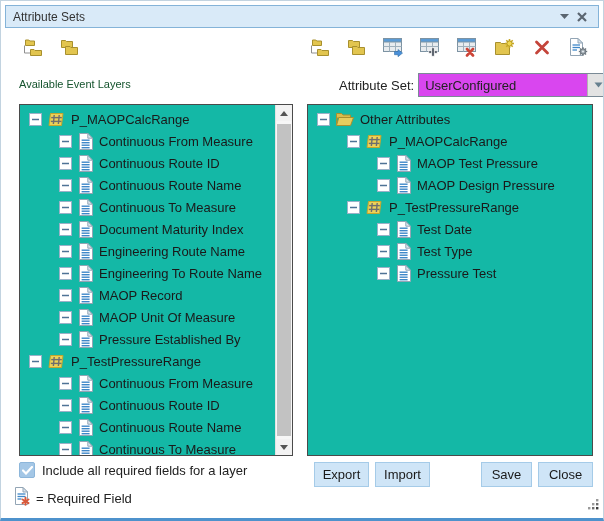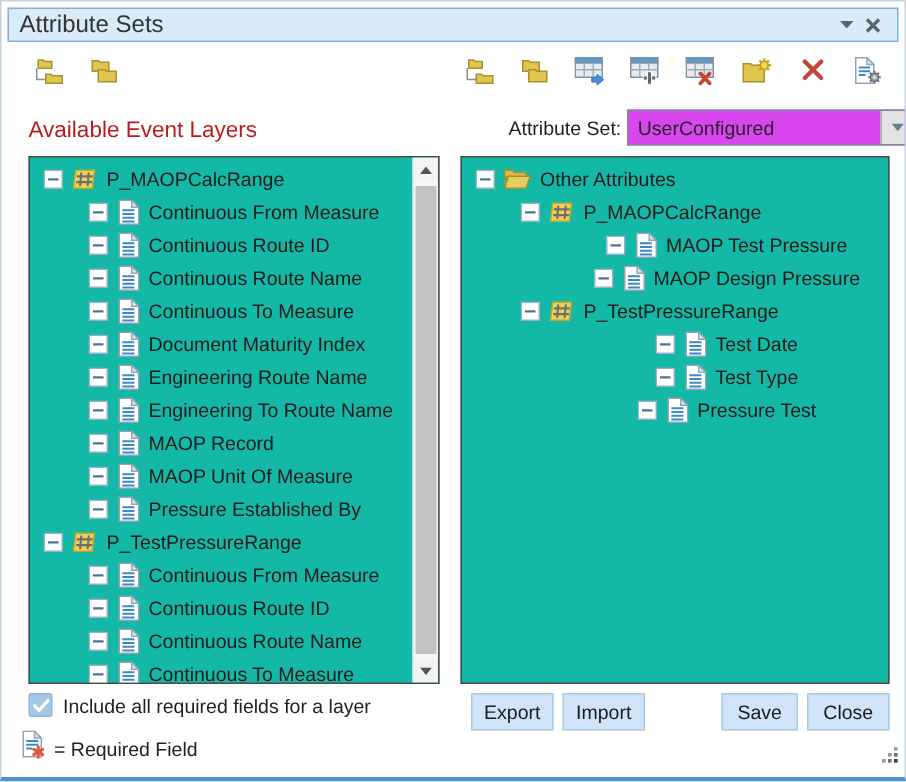--- a/index.html
+++ b/index.html
@@ -16,56 +16,56 @@
   }
 
   
   .titlebar {
     position: absolute; left: 4px; top: 4px; right: 4px; height: 23px;
     background: #d9eaf8;
     border: 1px solid #84b3d8;
     display: flex; align-items: center;
     padding: 0 7px;
   }
-  .titlebar .title { font-size: 16px; color: #333; flex: 1; }
+  .titlebar .title { font-size: 12px; color: #333; flex: 1; }
   .tb-ctrl { display:flex; align-items:center; cursor: default; }
   .tb-ctrl .ctrl { display:flex; align-items:center; justify-content:center; width:18px; height:18px; }
 
   
   .toolbar {
     position: absolute; top: 35px; left: 0; right: 0; height: 26px;
     display: flex; justify-content: space-between;
     padding: 0 13px 0 20px;
   }
   .tb-group { display: flex; align-items: center; gap: 14px; }
   .tb-btn { width: 23px; height: 23px; display:flex; align-items:center; justify-content:center; }
 
   
   .labels-row { position: absolute; top: 71px; left: 0; right: 0; height: 26px; }
-  .avail-label { position:absolute; left: 18px; top: 6px; font-size: 15px; color: #b91c1c; }
+  .avail-label { position:absolute; left: 18px; top: 6px; font-size: 11px; color: #14532d; }
   .attr-set { position: absolute; left: 310px; top: 1px; display: flex; align-items: center; margin-left: 28px; }
   .attr-set-label { font-size: 13px; color: #222; margin-right: 4px; white-space: nowrap; }
   .combo {
     width: 192px; height: 24px;
     border: 1px solid #7a8a96; background: #d946ef;
     display: flex; align-items: stretch;
   }
   .combo-text { flex: 1; font-size: 13px; color: #222; padding: 4px 6px; white-space: nowrap; overflow: hidden; }
   .combo-btn { width: 22px; background: #e3e3e3; border-left: 1px solid #b2b2b2; display:flex; align-items:center; justify-content:center; }
 
   
   .panel { position: absolute; top: 103px; height: 352px; border: 1px solid #4a4a4a; background: #14b8a6; overflow: hidden; }
   .panel.left  { left: 18px;  width: 274px; }
   .panel.right { left: 306px; width: 286px; }
   .tree { padding-top: 3px; }
   .panel.left .tree { margin-right: 17px; }
   .tree-row { height: 22px; display: flex; align-items: center; white-space: nowrap; overflow: hidden; }
   .tree-row.lvl0 { padding-left: 9px; }
   .tree-row.lvl1 { padding-left: 39px; }
-  .tree-row.lvl2 { padding-left: 69px; justify-content: center; }
+  .tree-row.lvl2 { padding-left: 69px; }
   .tree-row .expander { margin-right: 6px; display:flex; }
   .tree-row .icon { margin-right: 6px; display:flex; }
   .tree-label { font-size: 13px; color: #1a1a1a; }
 
   
   .scrollbar {
     position: absolute; top: 0; right: 0; bottom: 0; width: 17px;
     background: #f7f7f7; border-left: 1px solid #e3e3e3;
   }
   .sb-btn { position: absolute; left: 0; right: 0; height: 16px; display:flex; align-items:center; justify-content:center; background:#f3f3f3; }

